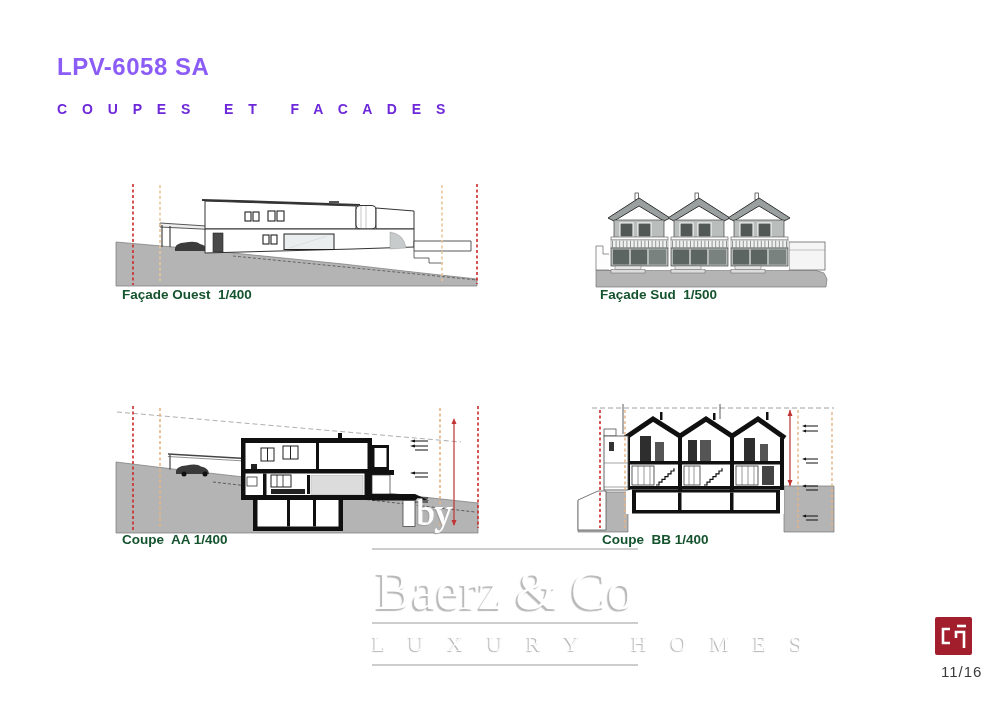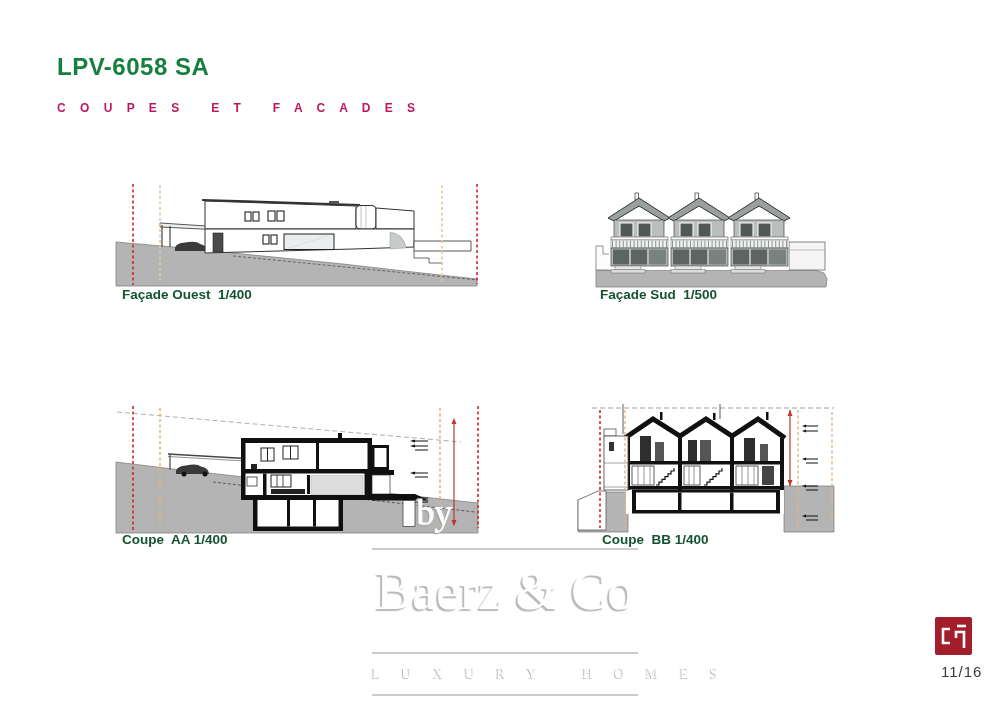--- a/index.html
+++ b/index.html
@@ -1,28 +1,28 @@
 <!DOCTYPE html>
 <html><head>
 <meta charset="utf-8">
 <style>
   html,body{margin:0;padding:0;background:#fff;}
   #canvas{position:relative;width:1000px;height:708px;background:#ffffff;overflow:hidden;
           font-family:"Liberation Sans",sans-serif;}
   .abs{position:absolute;}
-  .title{left:57px;top:53px;font-size:24px;font-weight:bold;color:#15803d;letter-spacing:0.5px;}
-  .subtitle{left:57px;top:101px;font-size:12px;font-weight:bold;color:#be185d;letter-spacing:5.5px;white-space:pre;}
+  .title{left:57px;top:53px;font-size:24px;font-weight:bold;color:#8b5cf6;letter-spacing:0.5px;}
+  .subtitle{left:57px;top:101px;font-size:14px;font-weight:bold;color:#6d28d9;letter-spacing:5.5px;white-space:pre;}
   .caption{font-size:13.5px;font-weight:bold;color:#14532d;white-space:pre;}
   .wm-by{left:399px;top:492px;font-family:"Liberation Serif",serif;font-size:36px;color:#fdfdfd;
          text-shadow:-1px 1px 1px #9d9d9d,1px -1px 0 #fff;z-index:5;margin-left:17px;}
   .wm{left:372px;top:548px;width:266px;text-align:center;z-index:5;}
   .wm-rule{height:2px;background:#cdcdcd;box-shadow:0 1px 0 #fff;}
-  .wm-name{font-family:"Liberation Serif",serif;font-size:54px;line-height:80px;height:100px;color:#fff;
+  .wm-name{font-family:"Liberation Serif",serif;font-size:54px;line-height:80px;height:70px;color:#fff;
            text-shadow:-2px 2px 1px #b9b9b9,1px -1px 0 #fff;margin:1px 0;}
-  .wm-tag{font-family:"Liberation Serif",serif;font-size:14px;line-height:38px;height:38px;color:#fff;
+  .wm-tag{font-family:"Liberation Serif",serif;font-size:22px;line-height:38px;height:38px;color:#fff;
           letter-spacing:9px;text-shadow:-1px 1px 1px #b0b0b0,1px -1px 0 #fff;margin:1px 0;white-space:pre;}
   .logo{left:935px;top:617px;width:37px;height:38px;background:#a31e2c;border-radius:2px;
         display:flex;align-items:center;justify-content:center;}
   .pageno{left:941px;top:663px;font-size:15px;color:#3a3a3a;letter-spacing:1px;}
   svg{display:block;}
 </style>
 </head>
 <body>
 
 <div id="canvas">

